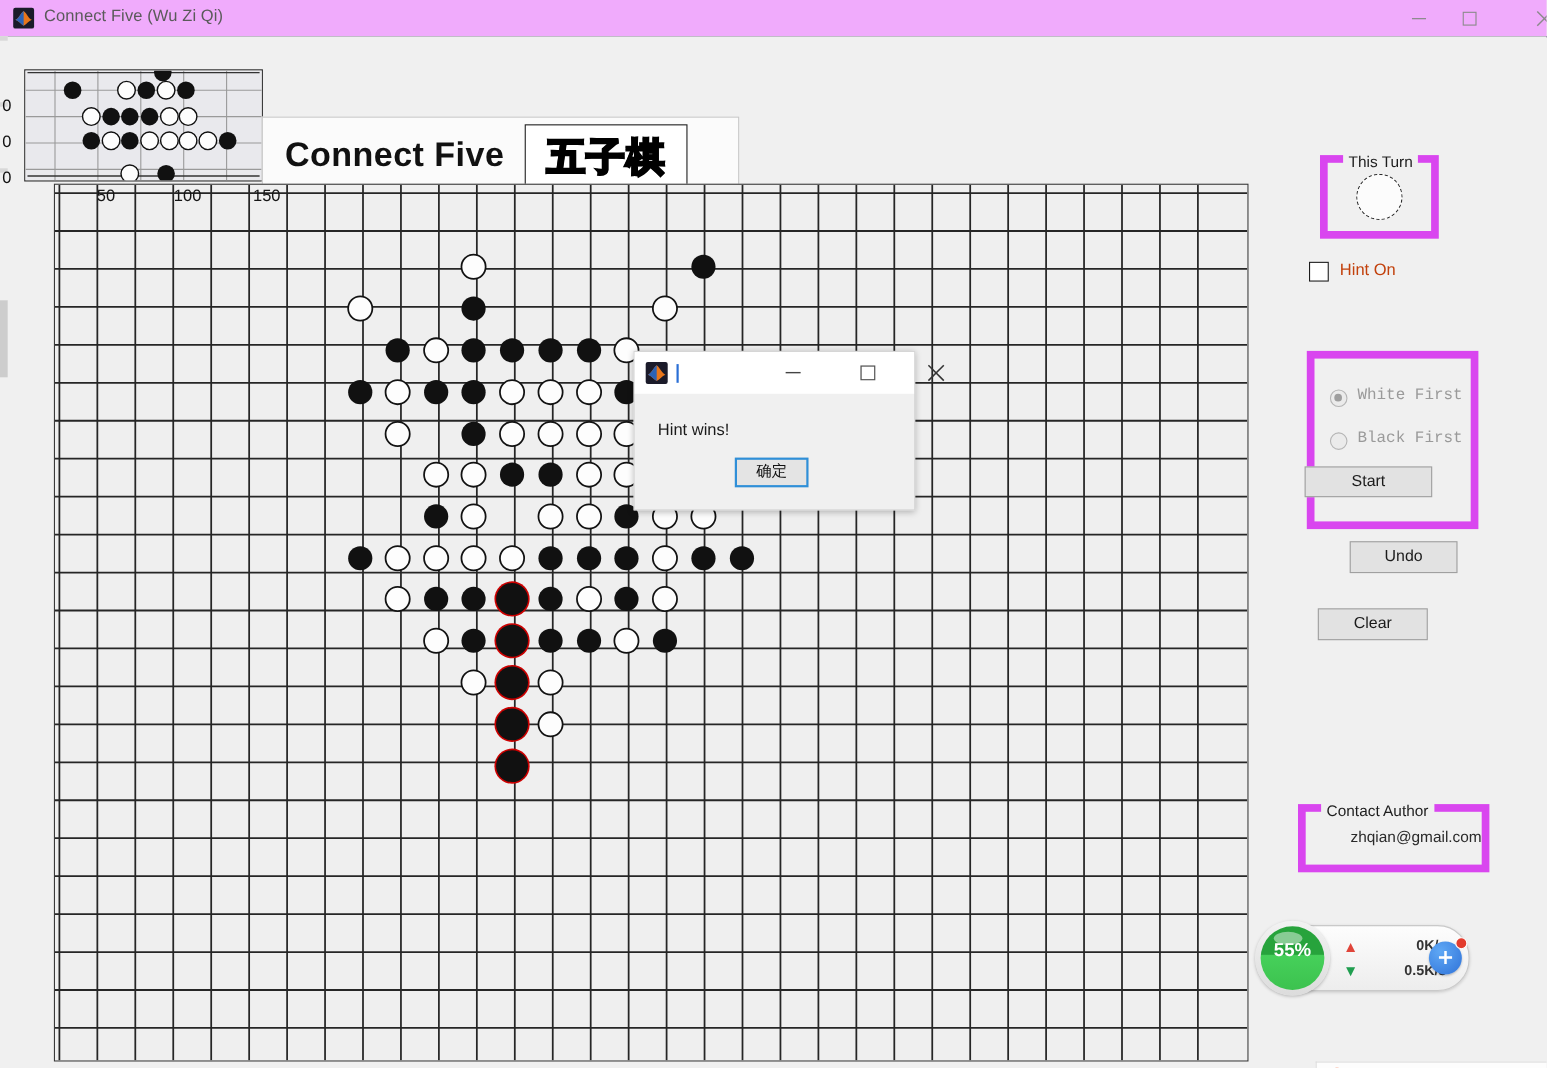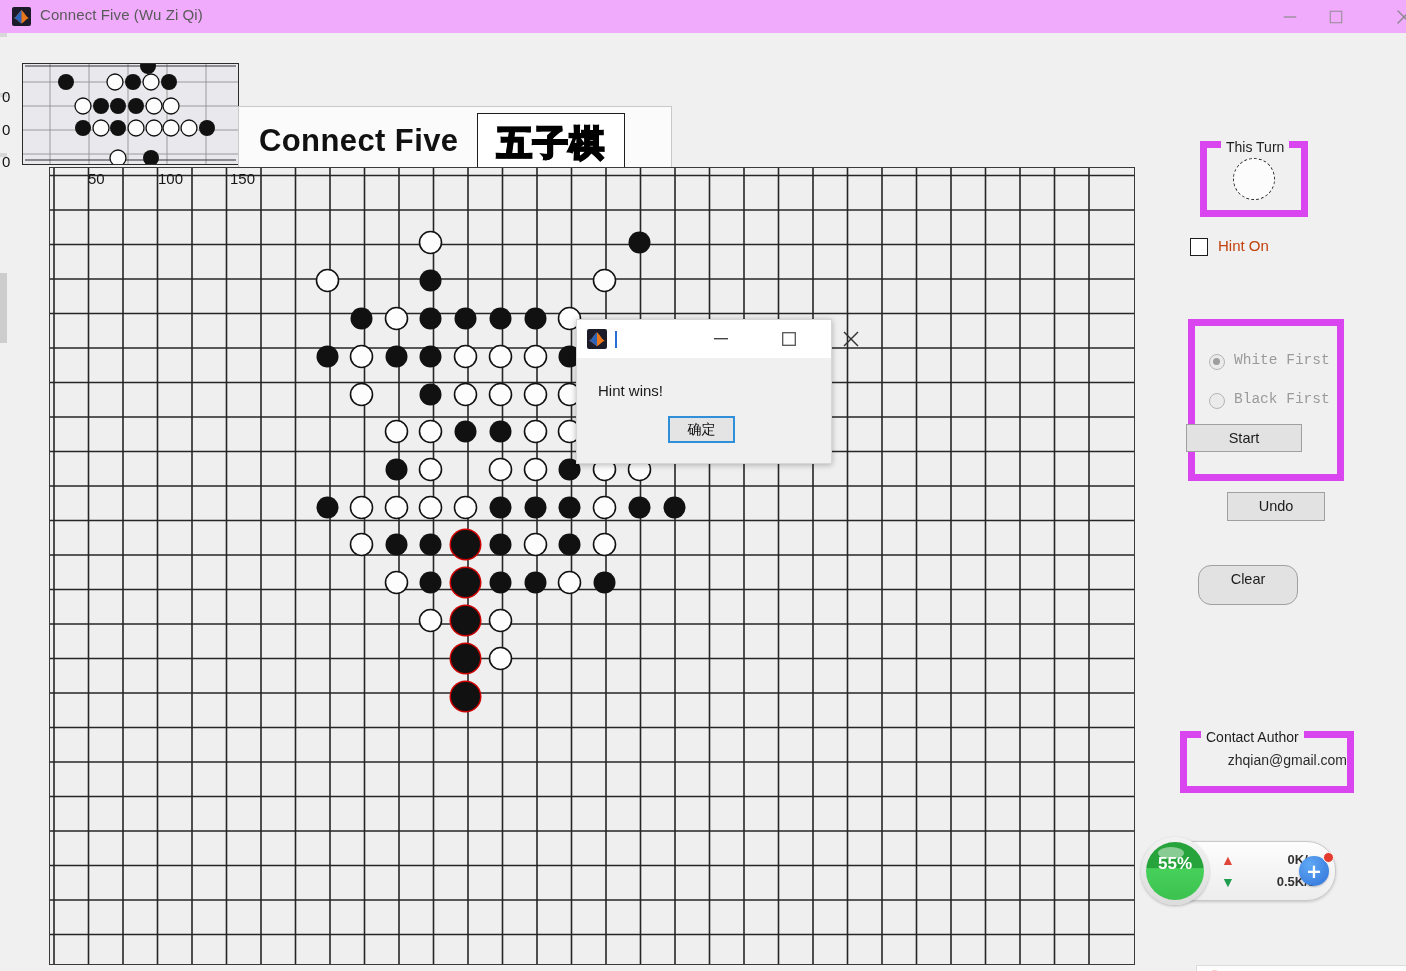--- a/index.html
+++ b/index.html
@@ -120,21 +120,21 @@
     border-radius:50%;background:#9e9e9e;
   }
   .radio-row .rl{position:absolute;left:25px;top:0px;font-size:14.5px;color:#9a9a9a;white-space:nowrap;font-family:Liberation Mono, monospace;}
   .pbtn{
     position:absolute;background:#e2e2e2;border:1px solid #a0a0a0;
     font-size:14.5px;color:#1b1b1b;text-align:center;box-sizing:border-box;
     font-family:"Liberation Sans",sans-serif;cursor:default;
   }
   #btn-start{left:46px;top:391px;width:116px;height:28px;line-height:26px;}
   #btn-undo{left:58px;top:459px;width:98px;height:29px;line-height:27px;margin-left:29px;}
-  #btn-clear{left:58px;top:532px;width:100px;height:40px;line-height:27px;border-radius:13px;}
+  #btn-clear{left:58px;top:520px;width:100px;height:29px;line-height:27px;}
   #grp-contact{left:40px;top:698px;width:160px;height:48px;}
   #contact-email{
     position:absolute;left:0;right:0;top:14px;text-align:right;
     font-size:14px;color:#2a2a2a;
   }
 
   
   #dialog{
     position:absolute;left:576px;top:286px;width:254px;height:143px;
     background:#f0f0f0;box-shadow:0 1px 6px rgba(0,0,0,.28);

